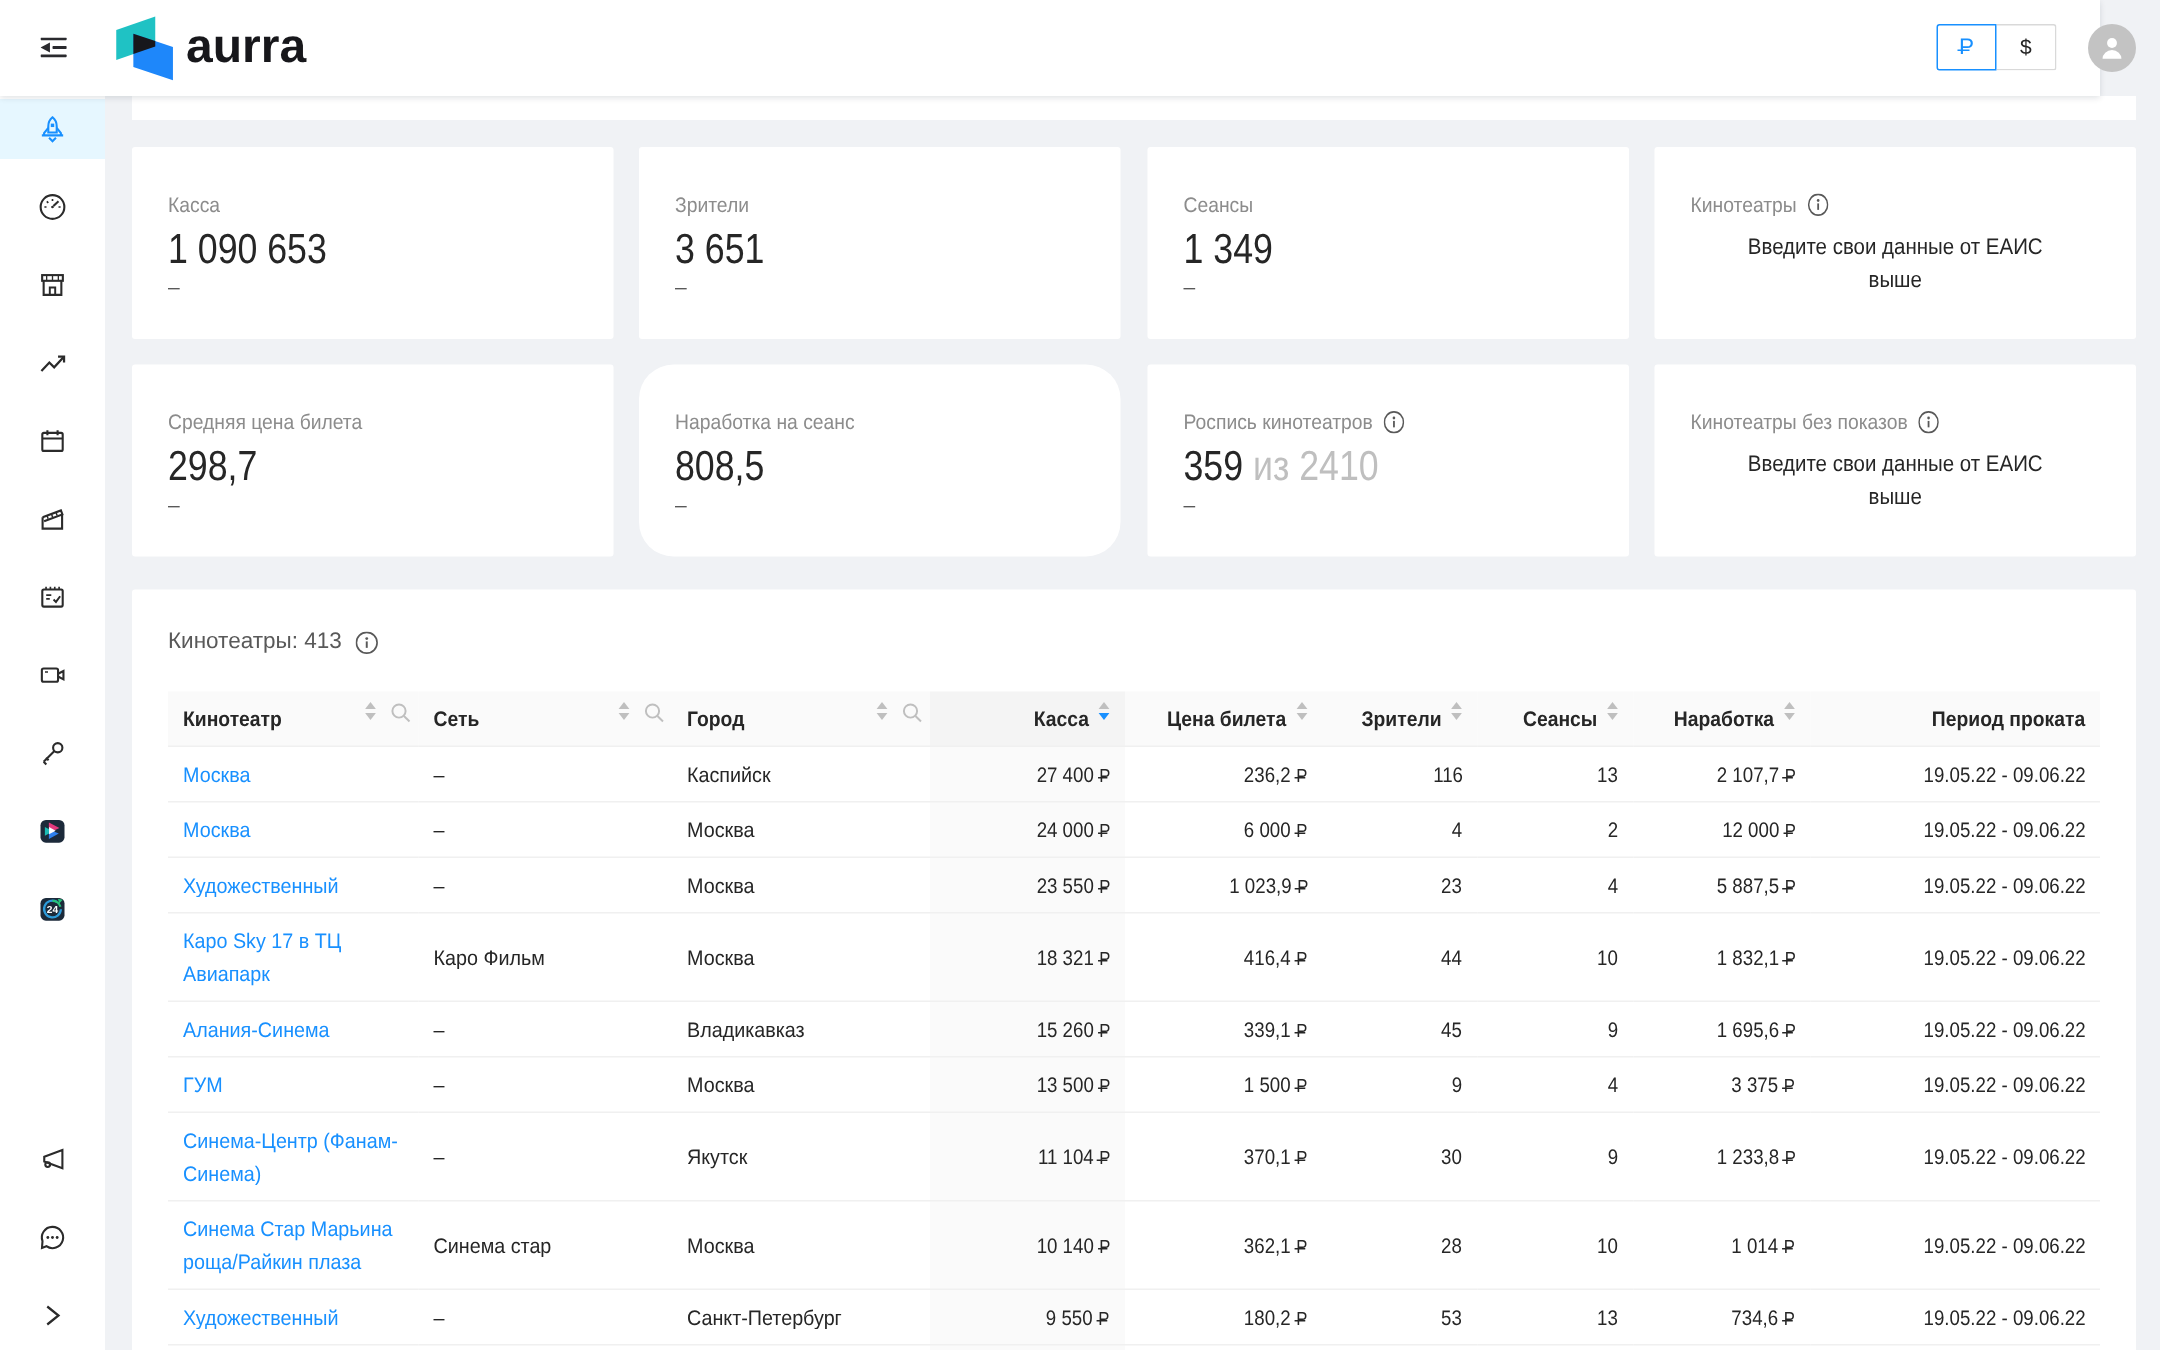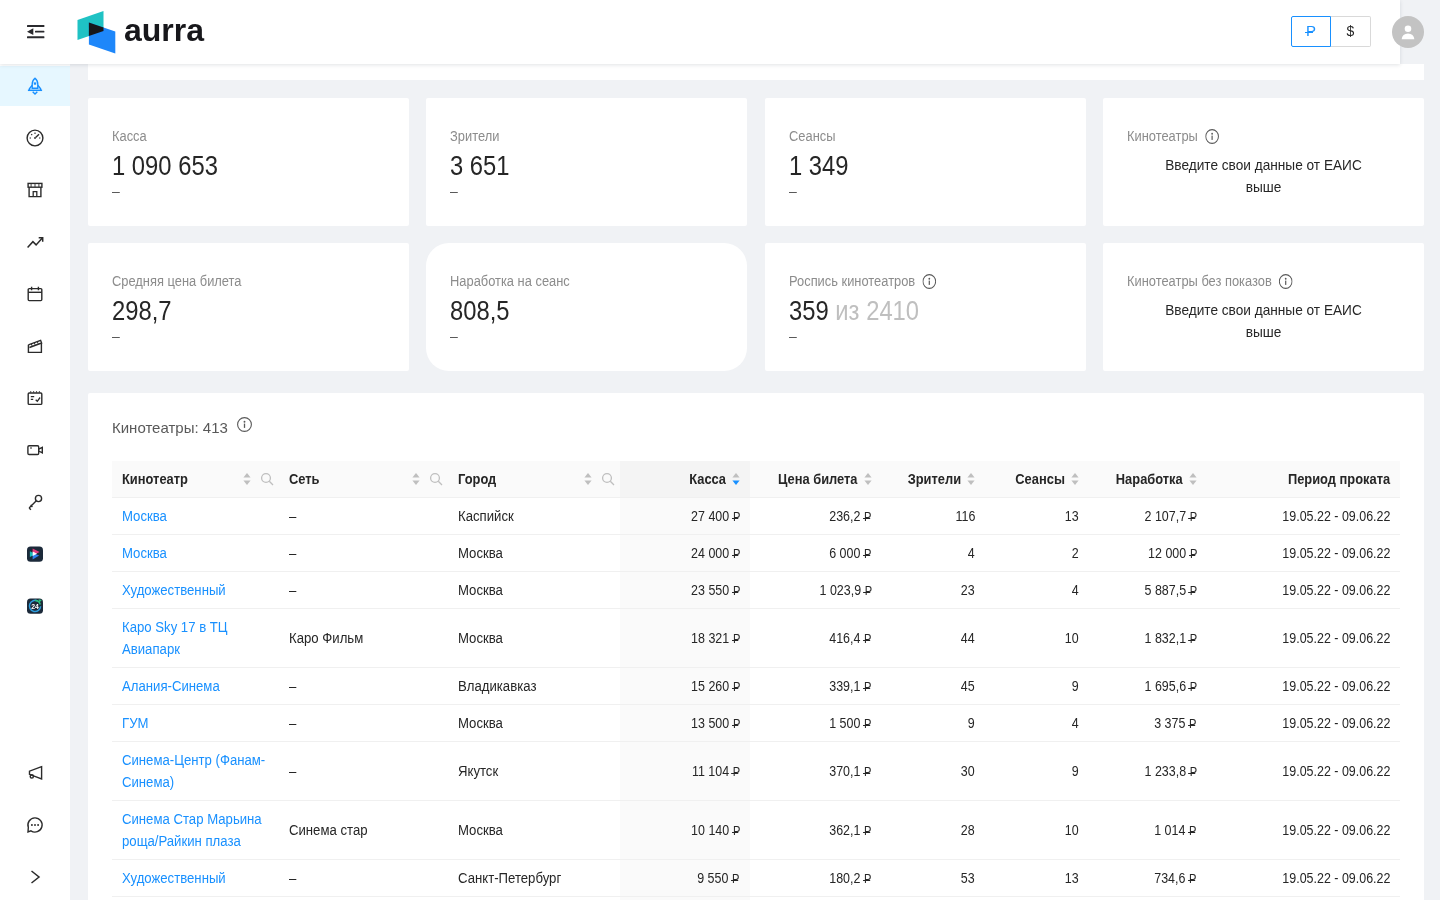--- a/index.html
+++ b/index.html
@@ -33,33 +33,33 @@
 .card { position:absolute; background:#fff; border-radius:2px; width:321px; height:128px; padding:24px; }
 .card .lbl { color:#8c8c8c; line-height:22px; font-size:14px; display:flex; align-items:center; margin-top:3px; transform:scaleX(0.92); transform-origin:0 50%; }
 .card .val { font-size:28px; line-height:36px; color:#262626; white-space:nowrap; transform:scaleX(0.85); transform-origin:0 50%; margin-top:1px; }
 .card .val .gr { color:#bfbfbf; }
 .card .dash { line-height:22px; color:#595959; margin-top:-4px; }
 .card .msg { text-align:center; line-height:22px; margin-top:7px; color:#262626; font-size:15px; transform:scaleX(0.91); transform-origin:50% 50%; }
 .lbl svg { margin-left:8px; }
 
 
 .tcard { position:absolute; left:88px; top:393px; width:1336px; height:560px; background:#fff; border-radius:2px; padding:24px; }
-.ttitle { display:flex; align-items:flex-start; line-height:22px; color:#595959; font-size:15px; }
+.ttitle { display:flex; align-items:center; line-height:22px; color:#595959; font-size:15px; }
 .ttitle svg { margin-left:9px; }
 table { border-collapse:collapse; table-layout:fixed; width:1288px; margin-top:22px; }
 th { background:#fafafa; font-weight:700; text-align:left; padding:7px 10px; line-height:22px; border-bottom:1px solid #f0f0f0; font-size:14px; color:#262626; }
 th.sorted { background:#f4f4f4; }
 td { padding:7px 10px; line-height:22px; border-bottom:1px solid #f0f0f0; font-size:14px; color:#262626; vertical-align:middle; }
 td.kassa { background:#fafafa; }
 .num { text-align:right; }
 .c { display:inline-block; transform:scaleX(0.94); transform-origin:0 50%; white-space:nowrap; }
 .num .v { display:inline-block; transform:scaleX(0.89); transform-origin:100% 50%; white-space:nowrap; }
 td .rb { font-size:12.5px; width:8.6px; }
 td .rb::after { bottom:4.6px; width:7.8px; height:1.2px; }
-th .hwrap { display:flex; align-items:center; }
+th .hwrap { display:flex; }
 .tl { display:inline-block; transform:scaleX(0.92); transform-origin:0 50%; white-space:nowrap; }
 th.num .tl { transform-origin:100% 50%; }
 th .sp { flex:1; }
 a.lnk { color:#1890ff; text-decoration:none; }
 td:first-child a.lnk { white-space:nowrap; display:inline-block; transform:scaleX(0.94); transform-origin:0 50%; }
 .srt { display:inline-block; margin-left:6px; height:12px; } .srt svg { display:block; }
 .mag { display:inline-block; margin-left:9px; margin-right:-5px; height:14px; } .mag svg { display:block; }
 th.num .hwrap { justify-content:flex-end; }
 
 

